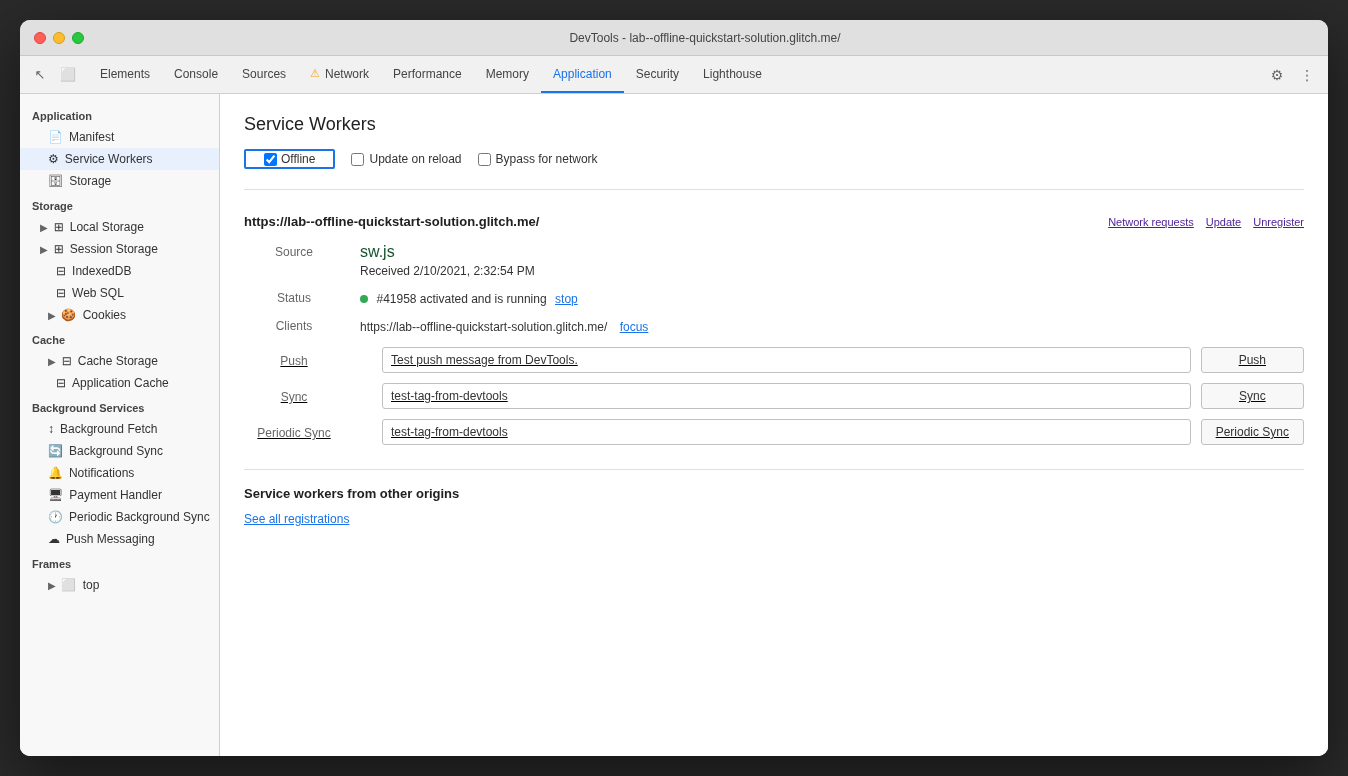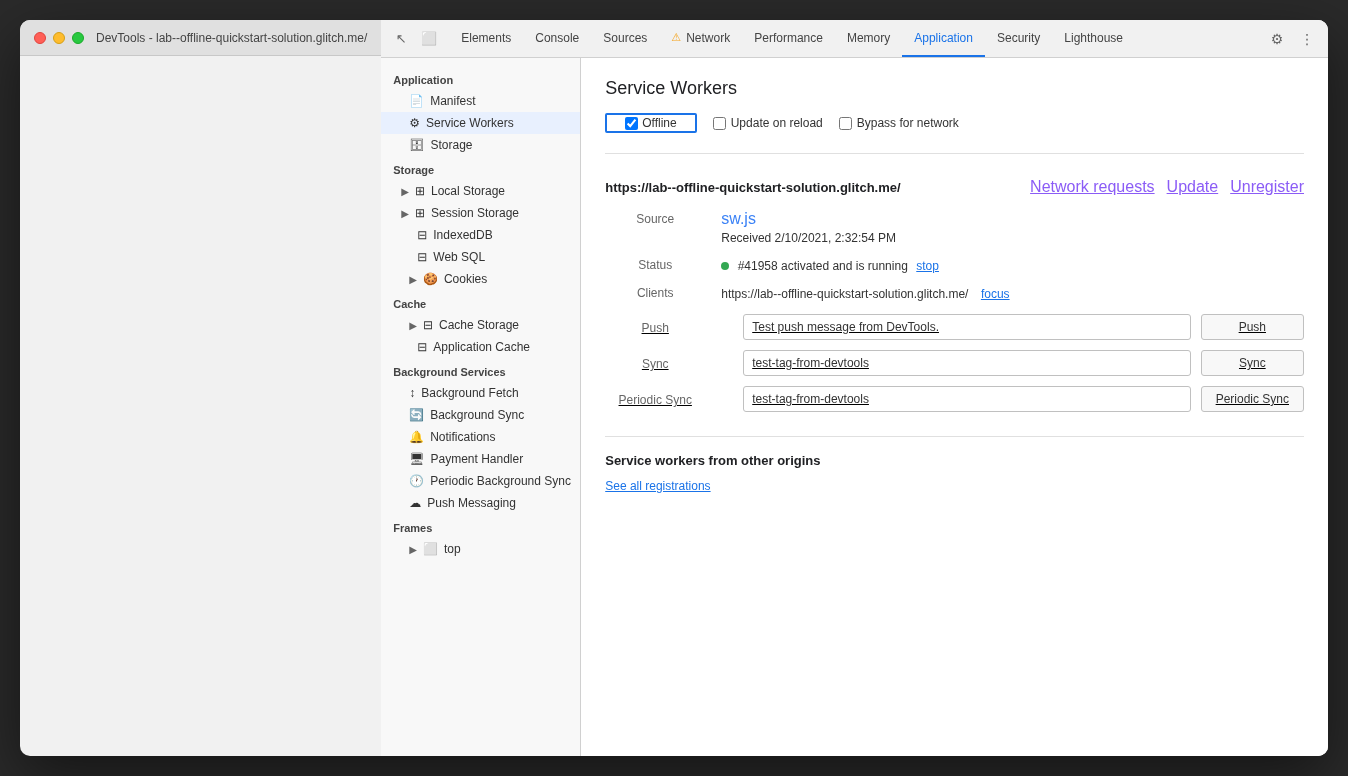--- a/index.html
+++ b/index.html
@@ -12,21 +12,21 @@
       font-family: -apple-system, BlinkMacSystemFont, 'Segoe UI', sans-serif;
     }
     .window {
       width: 1308px;
       height: 736px;
       background: #f1f1f1;
       border-radius: 10px;
       overflow: hidden;
       box-shadow: 0 20px 60px rgba(0,0,0,0.5);
       display: flex;
-      flex-direction: row;
+      flex-direction: column;
     }
     .titlebar {
       background: #e0e0e0;
       height: 36px;
       display: flex;
       align-items: center;
       padding: 0 14px;
       border-bottom: 1px solid #c8c8c8;
       flex-shrink: 0;
     }
@@ -213,43 +213,43 @@
       font-size: 13px;
       font-weight: 600;
       color: #202124;
     }
     .sw-actions {
       display: flex;
       gap: 12px;
       align-items: center;
     }
     .sw-action-link {
-      font-size: 16px;
-      color: #8b5cf6;
+      font-size: 11px;
+      color: #4c1d95;
       cursor: pointer;
       text-decoration: underline;
     }
     .sw-fields {
       display: grid;
       grid-template-columns: 100px 1fr;
       gap: 10px 16px;
       margin-bottom: 12px;
     }
     .field-label {
       font-size: 12px;
       color: #666;
       text-align: center;
       padding-top: 2px;
     }
     .field-value {
       font-size: 12px;
       color: #333;
     }
     .link-blue {
-      color: #3b82f6;
+      color: #14532d;
       cursor: pointer;
       text-decoration: none;
     }
     .status-dot {
       width: 8px;
       height: 8px;
       border-radius: 50%;
       background: #34a853;
       display: inline-block;
       margin-right: 4px;

